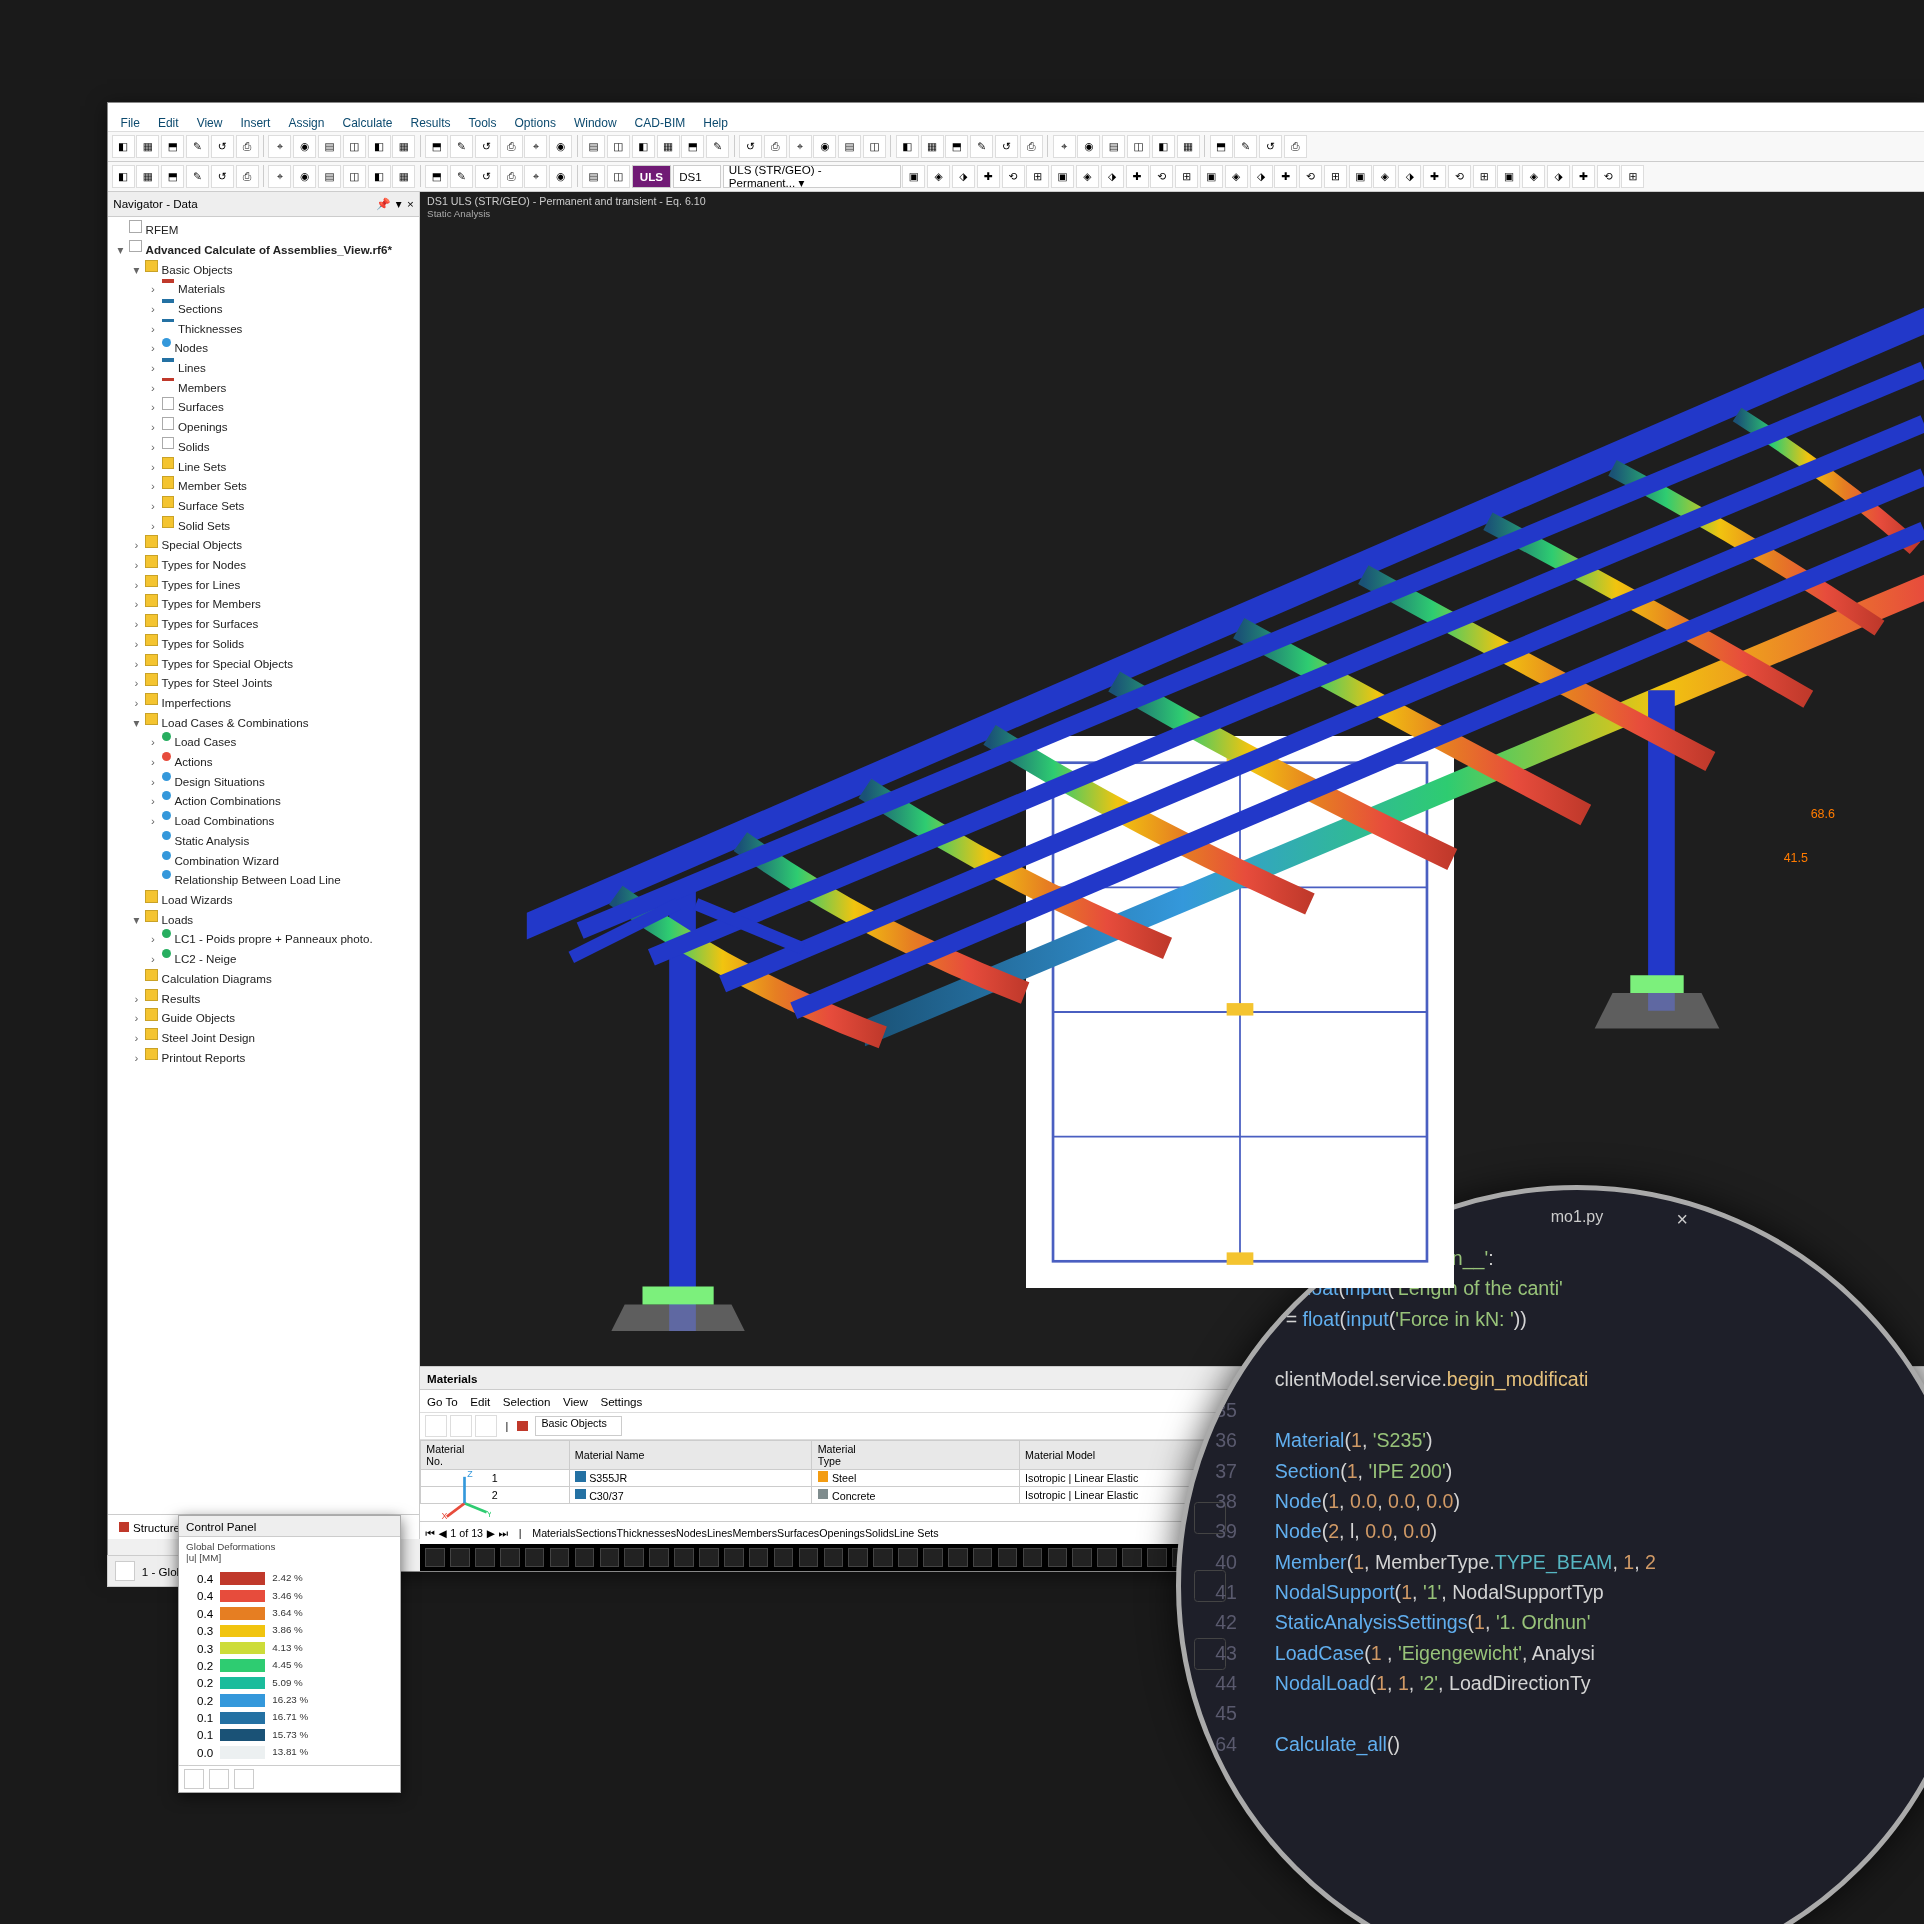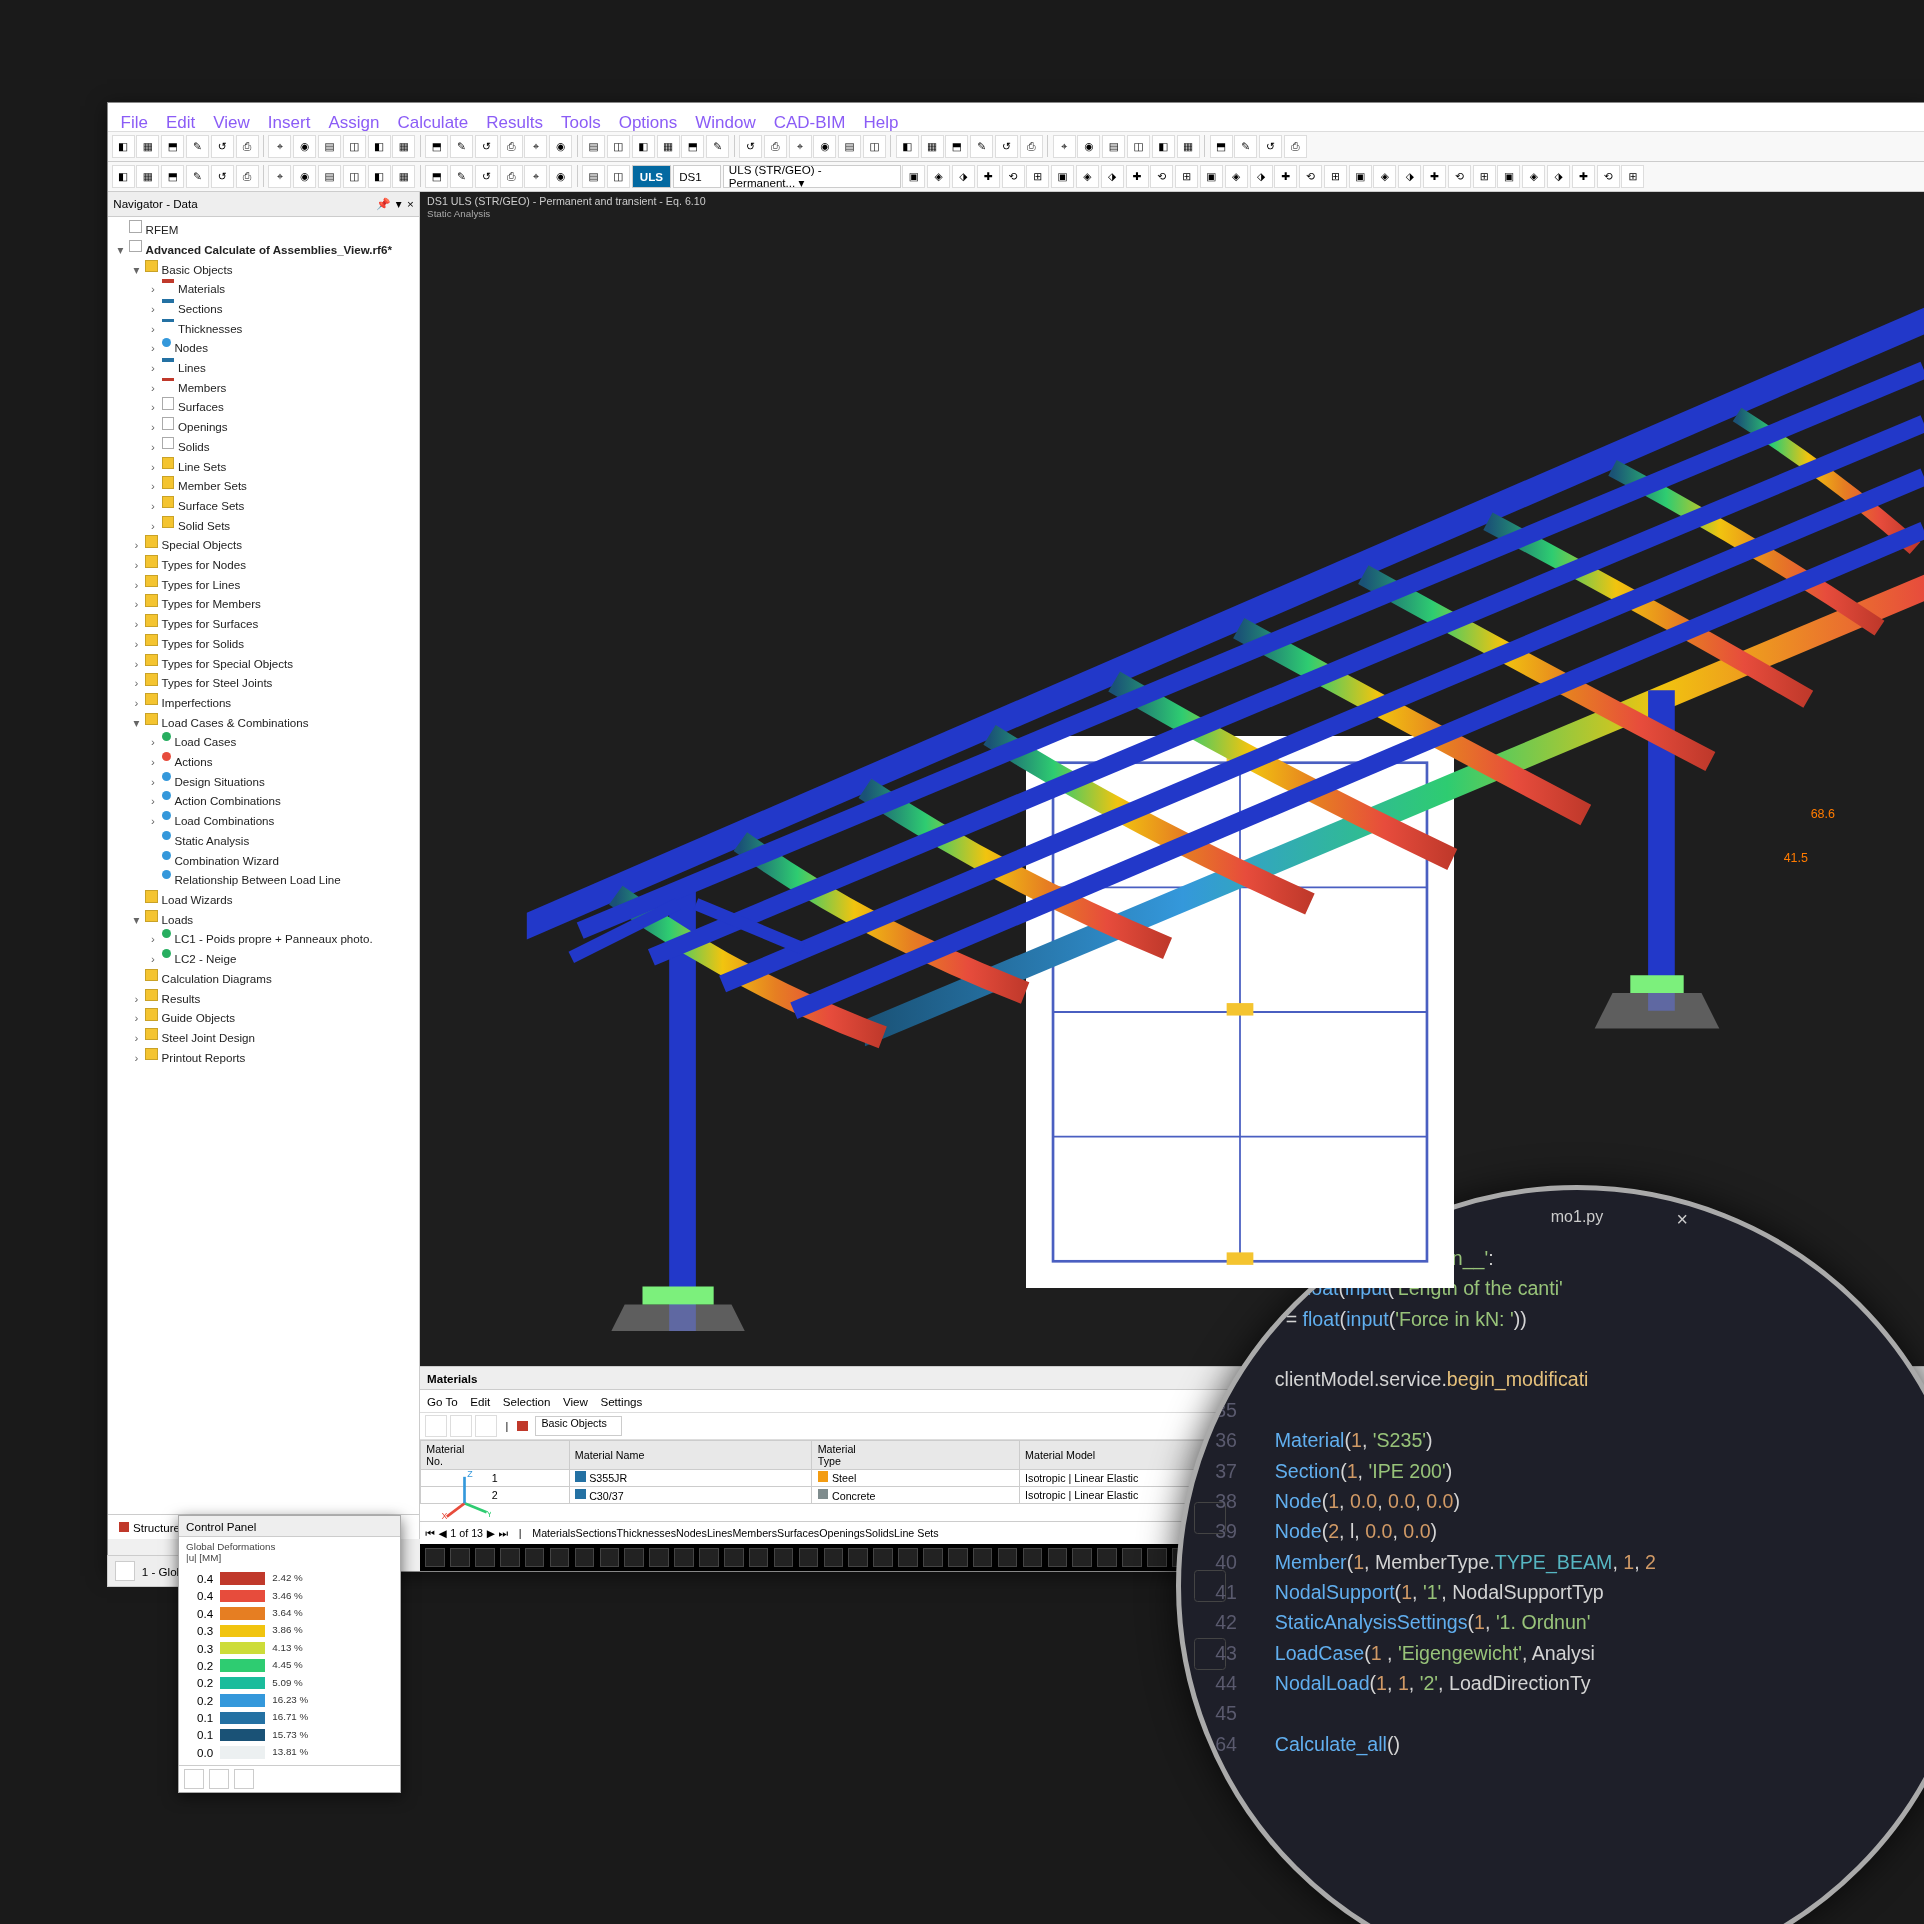--- a/index.html
+++ b/index.html
@@ -1,26 +1,26 @@
 <!DOCTYPE html>
 <html style="font-size:14.3px"><head>
 <meta charset="utf-8">
 <style>
 * { margin:0; padding:0; box-sizing:border-box; font-family:"Segoe UI",Tahoma,sans-serif; }
 body { background:#1a1a1a; width:1925px; height:1925px; overflow:hidden; position:relative; }
 .app-window { position:absolute; left:107px; top:102px; width:1818px; height:1470px; background:#f0f0f0; border:0.9px solid #888; box-shadow:0 3.6px 18px rgba(0,0,0,.5); }
 .titlebar { height:32px; background:#fff; display:flex; align-items:center; padding:0 7.1px; font-size:12.5px; color:#333; }
 .titlebar .logo { width:16px; height:16px; background:#ff8c00; border-radius:1.8px; margin-right:7.1px; }
 .menubar { height:28.5px; background:#fff; border-bottom:0.9px solid #ddd; display:flex; align-items:center; padding:0 3.6px; }
-.menubar span { padding:0 9px; font-size:17px; color:#8b5cf6; cursor:pointer;margin-top:12px; }
+.menubar span { padding:0 9px; font-size:12px; color:#0c4a6e; cursor:pointer;margin-top:12px; }
 .toolbar { height:30px; background:#f8f8f8; border-bottom:0.9px solid #ccc; display:flex; align-items:center; padding:0 3.6px; gap:1.8px; }
 .toolbar .tb-btn { width:23px; height:23px; background:#fff; border:0.9px solid #ddd; display:flex; align-items:center; justify-content:center; font-size:10.7px; cursor:pointer; }
 .toolbar .sep { width:0.9px; height:21.4px; background:#ccc; margin:0 2.7px; }
 .toolbar .combo { height:23px; background:#fff; border:0.9px solid #ccc; padding:0 18px 0 5.3px; font-size:11.6px; display:flex; align-items:center; }
-.toolbar .uls { background:#0369a1; color:#fff; padding:0 7.1px; font-weight:bold; }
+.toolbar .uls { background:#701a75; color:#fff; padding:0 7.1px; font-weight:bold; }
 .main-area { display:flex; height:calc(100% - 32px - 28.5px - 30px - 30px); }
 .navigator { width:312px; background:#fff; border-right:0.9px solid #ccc; display:flex; flex-direction:column; }
 .nav-header { height:25px; background:#eee; border-bottom:0.9px solid #ccc; display:flex; align-items:center; justify-content:space-between; padding:0 5.3px; font-size:11.6px; }
 .nav-header .pin { cursor:pointer; }
 .nav-tree { flex:1; overflow:auto; padding:3.6px; font-size:11.6px; line-height:1.7; color:#222; }
 .nav-tree .node { display:flex; gap:3.6px; white-space:nowrap; padding-left:3.6px; cursor:pointer; }
 .nav-tree .expand { width:10.7px; text-align:center; color:#666; }
 .nav-tree .ind-0 { padding-left:3.6px; }
 .nav-tree .ind-1 { padding-left:19.6px; }
 .nav-tree .ind-2 { padding-left:36px; }

